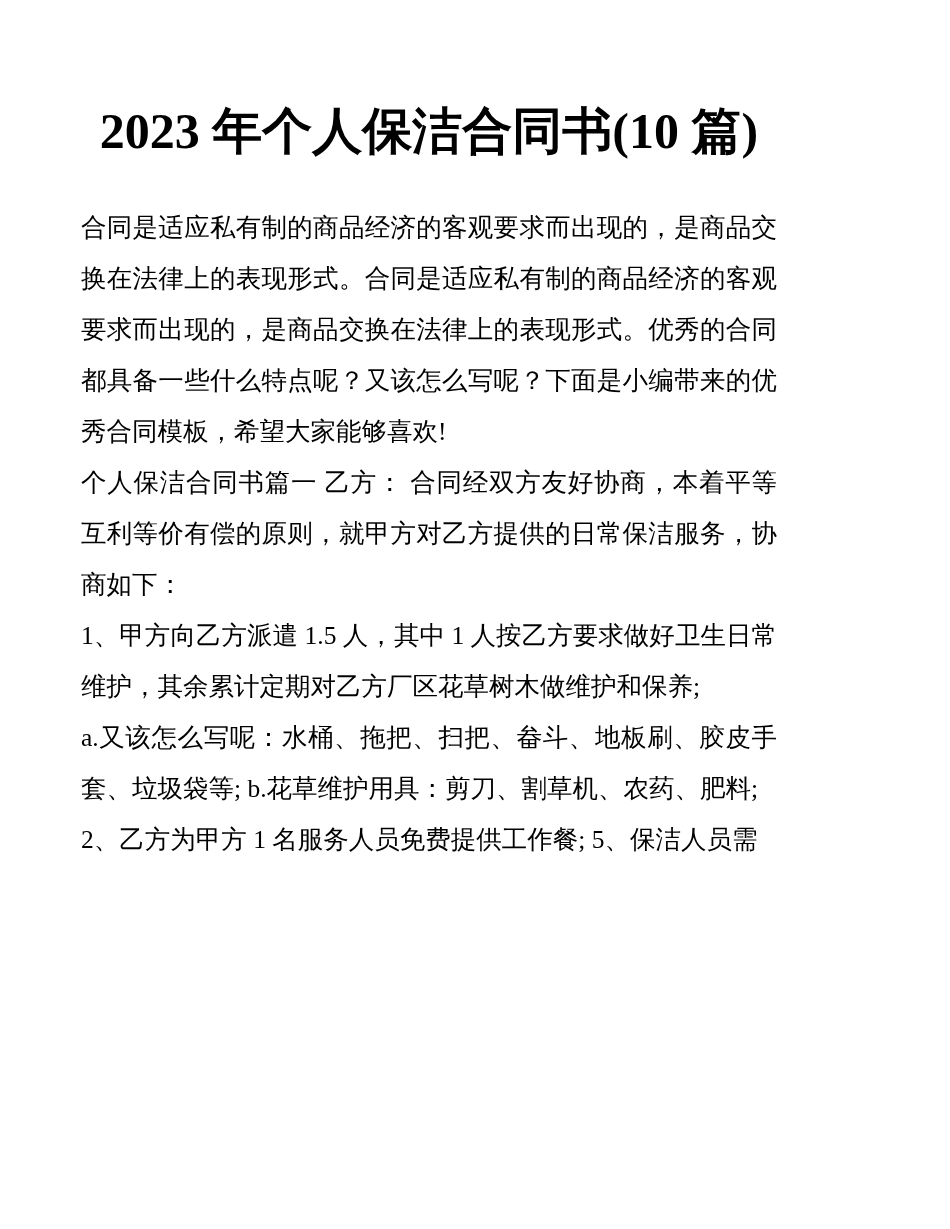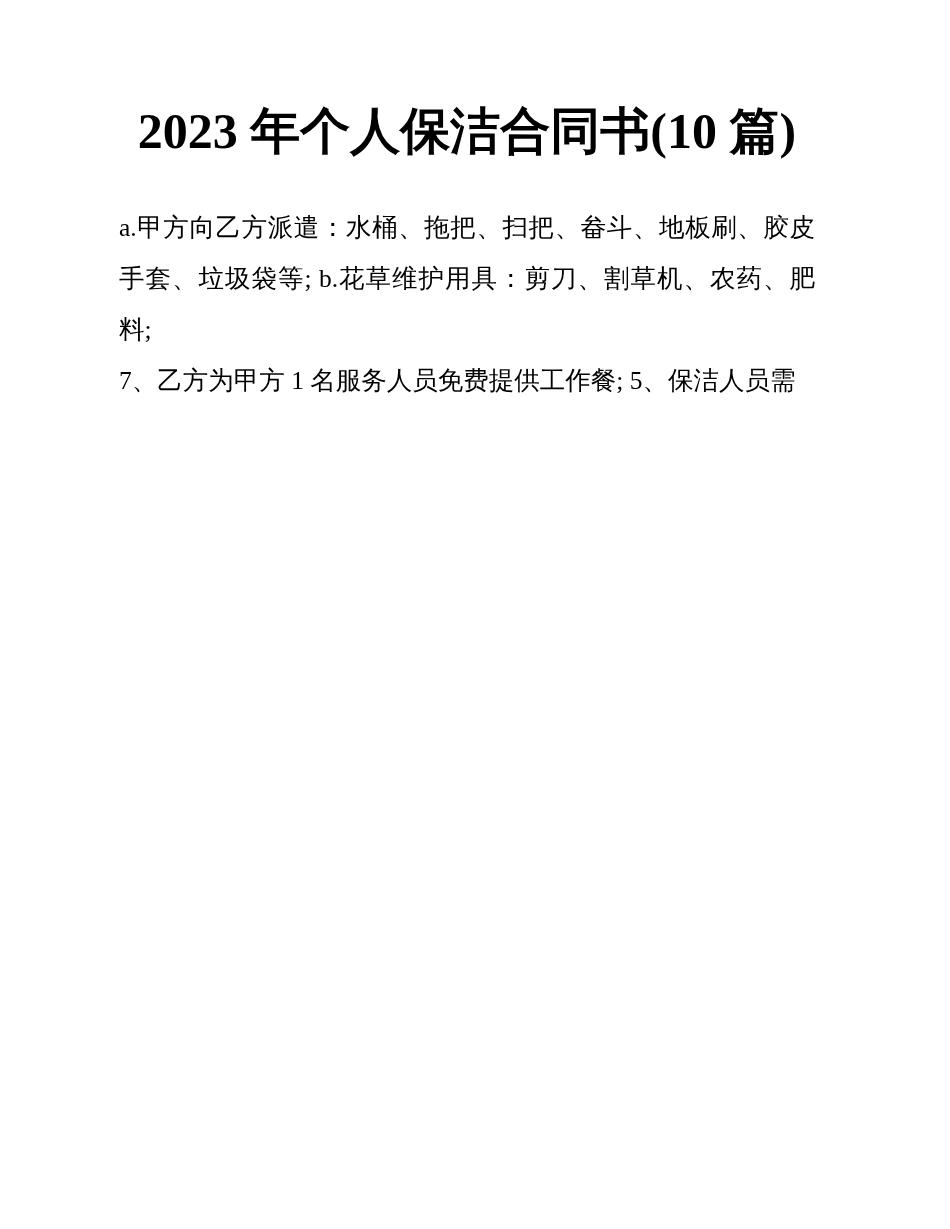--- a/index.html
+++ b/index.html
@@ -10,21 +10,21 @@
   .page {
     position: relative;
     width: 950px;
     height: 1229px;
     background: #ffffff;
     color: #000000;
     overflow: hidden;
     font-family: "Liberation Serif", "DejaVu Serif", serif;
   }
   .content {
-    margin-left: 119px;
+    margin-left: 81px;
     width: 696px;
   }
   .doc-title {
     margin: 0;
     padding-top: 98px;
     line-height: 66px;
     font-size: 50px;
     font-weight: 700;
     text-align: center;
     letter-spacing: 0;
@@ -43,17 +43,20 @@
     overflow-wrap: break-word;
   }
 </style>
 </head>
 <body>
 
 <div class="page">
   <div class="content">
     <h1 class="doc-title">2023 年个人保洁合同书(10 篇)</h1>
     <div class="doc-body">
-      <p class="para">a.甲方向乙方派遣：水桶、拖把、扫把、畚斗、地板刷、胶皮手套、垃圾袋等; b.花草维护用具：剪刀、割草机、农药、肥料;</p>
-      <p class="para">7、乙方为甲方 1 名服务人员免费提供工作餐; 5、保洁人员需</p>
+      <p class="para">合同是适应私有制的商品经济的客观要求而出现的，是商品交换在法律上的表现形式。合同是适应私有制的商品经济的客观要求而出现的，是商品交换在法律上的表现形式。优秀的合同都具备一些什么特点呢？又该怎么写呢？下面是小编带来的优秀合同模板，希望大家能够喜欢!</p>
+      <p class="para">个人保洁合同书篇一 乙方： 合同经双方友好协商，本着平等互利等价有偿的原则，就甲方对乙方提供的日常保洁服务，协商如下：</p>
+      <p class="para">1、甲方向乙方派遣 1.5 人，其中 1 人按乙方要求做好卫生日常维护，其余累计定期对乙方厂区花草树木做维护和保养;</p>
+      <p class="para">a.又该怎么写呢：水桶、拖把、扫把、畚斗、地板刷、胶皮手套、垃圾袋等; b.花草维护用具：剪刀、割草机、农药、肥料;</p>
+      <p class="para">2、乙方为甲方 1 名服务人员免费提供工作餐; 5、保洁人员需</p>
     </div>
   </div>
 </div>
 
 </body></html>

